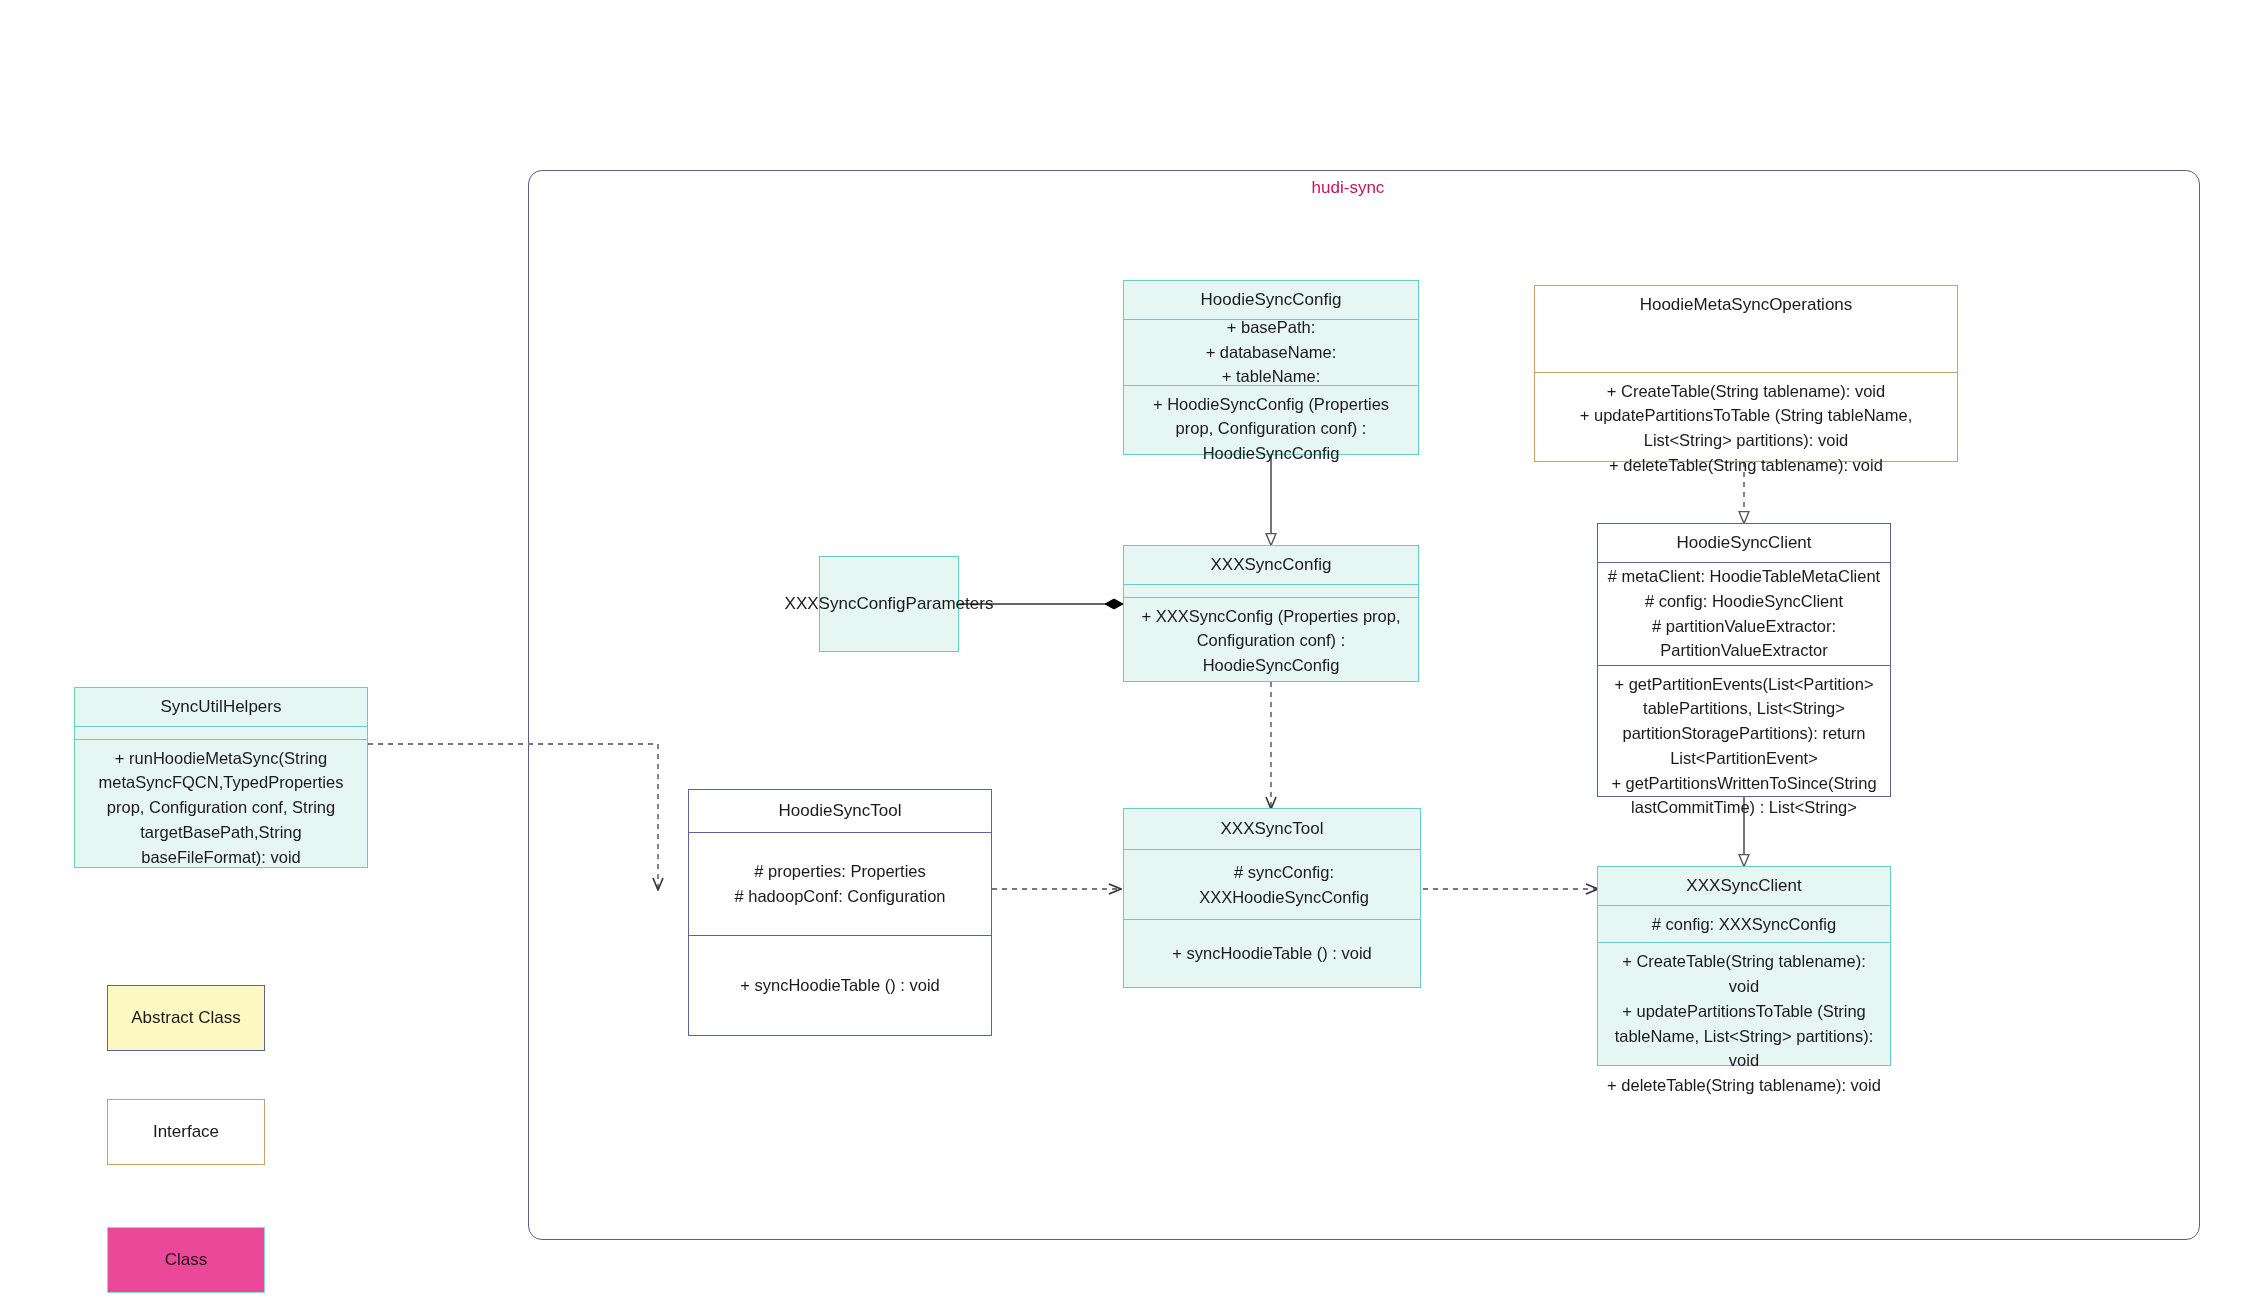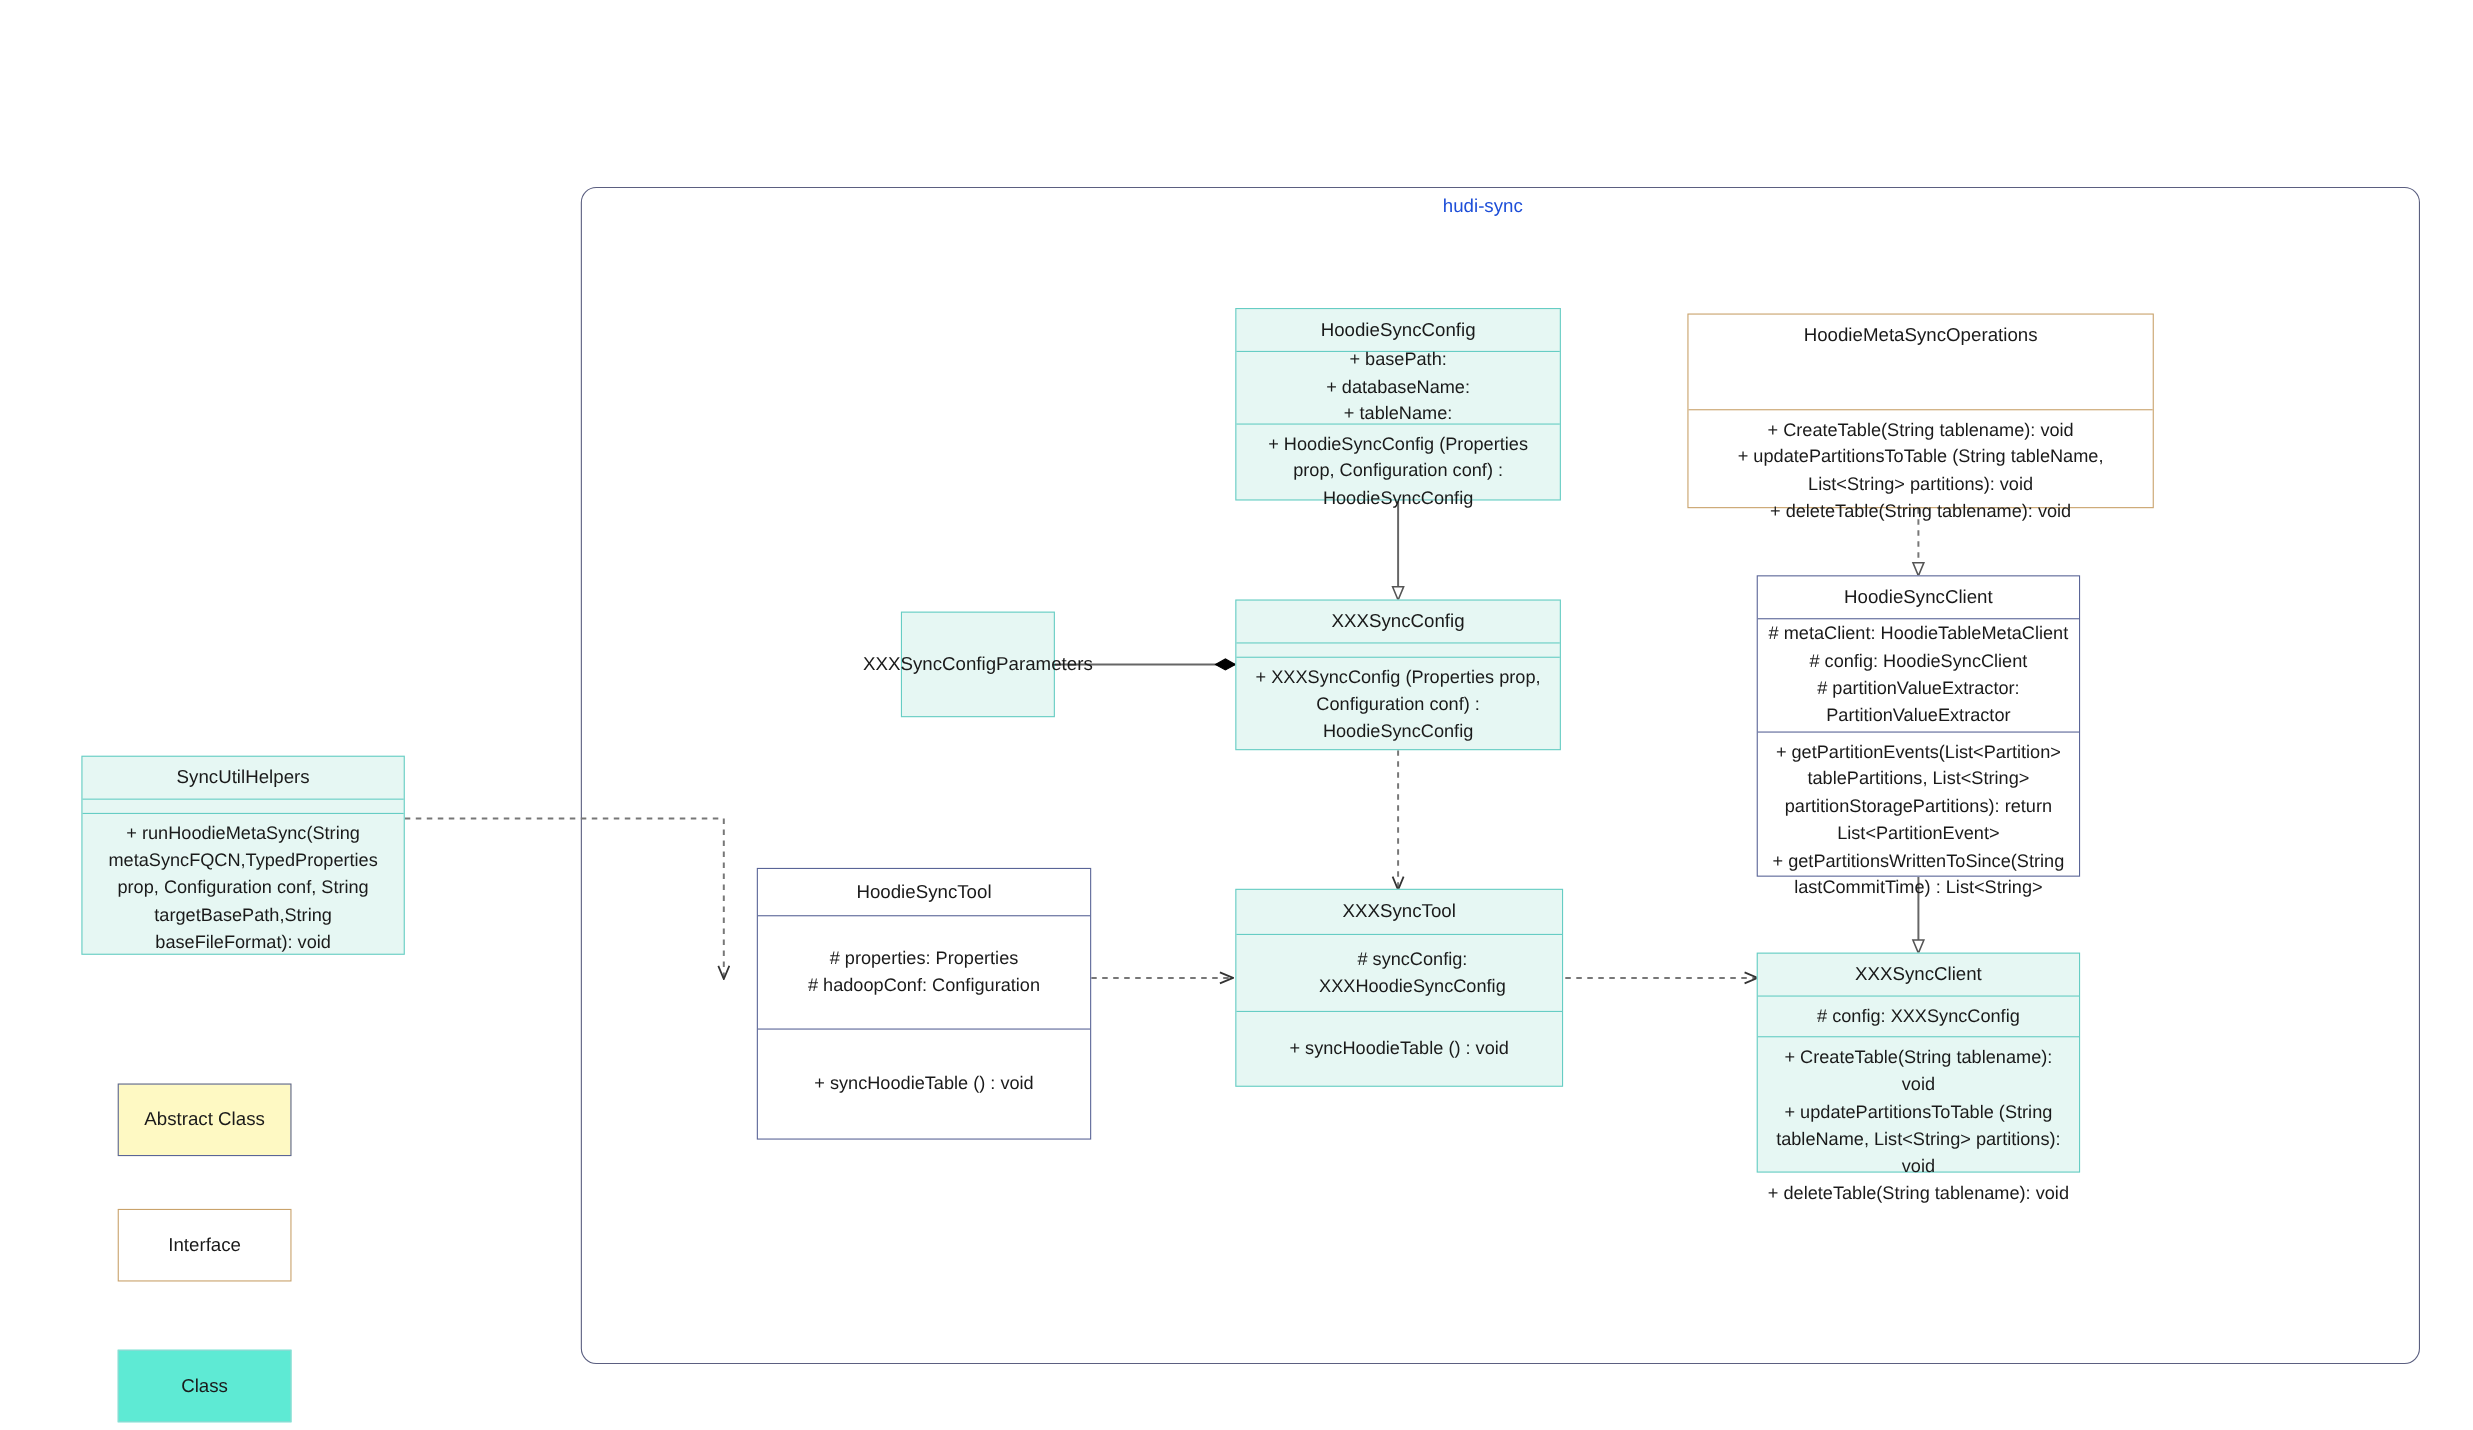--- a/index.html
+++ b/index.html
@@ -34,21 +34,21 @@
     border: 1.6px solid #5b5f80;
     border-radius: 14px;
     background: transparent;
     box-sizing: border-box;
     z-index: 0;
   }
   .pkg-title {
     position: absolute;
     text-align: center;
     font-size: 17px;
-    color: #1d4ed8;
+    color: #be185d;
     white-space: nowrap;
     z-index: 2;
   }
   .node {
     position: absolute;
     box-sizing: border-box;
     z-index: 3;
     display: flex;
     flex-direction: column;
   }
@@ -83,21 +83,21 @@
     position: absolute;
     box-sizing: border-box;
     display: flex;
     align-items: center;
     justify-content: center;
     font-size: 17px;
     z-index: 3;
   }
   .legend-box.abs { background:#fef9c3; border:1.6px solid #5a6597; }
   .legend-box.iface { background:#ffffff; border:1.6px solid #c9a26b; }
-  .legend-box.cls { background:#5eead4; border:1.6px solid #8fd9d2; }
+  .legend-box.cls { background:#ec4899; border:1.6px solid #8fd9d2; }
 </style>
 </head>
 <body>
 
 <div id="canvas">
 
   <div class="pkg" style="left:528px; top:170px; width:1672px; height:1070px;"></div>
   <div class="pkg-title" style="left:1228px; top:178px; width:240px;">hudi-sync</div>
 
   <svg class="wires" viewBox="0 0 2248 1300">

